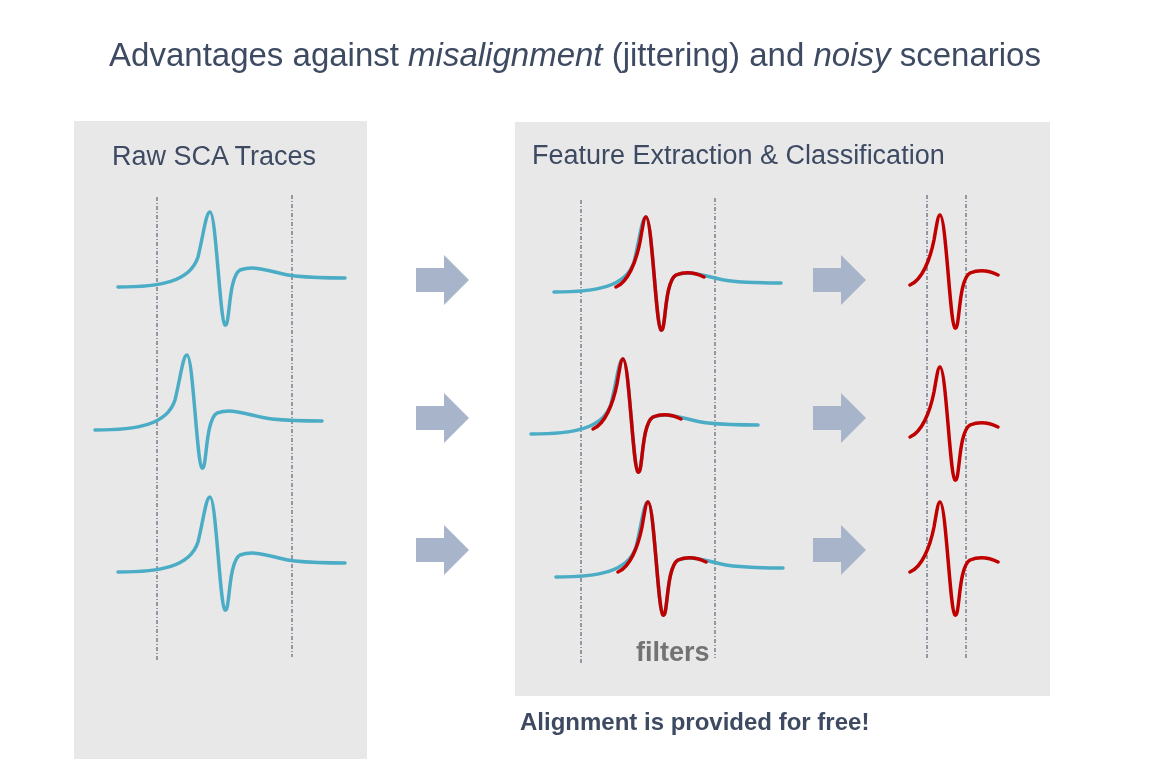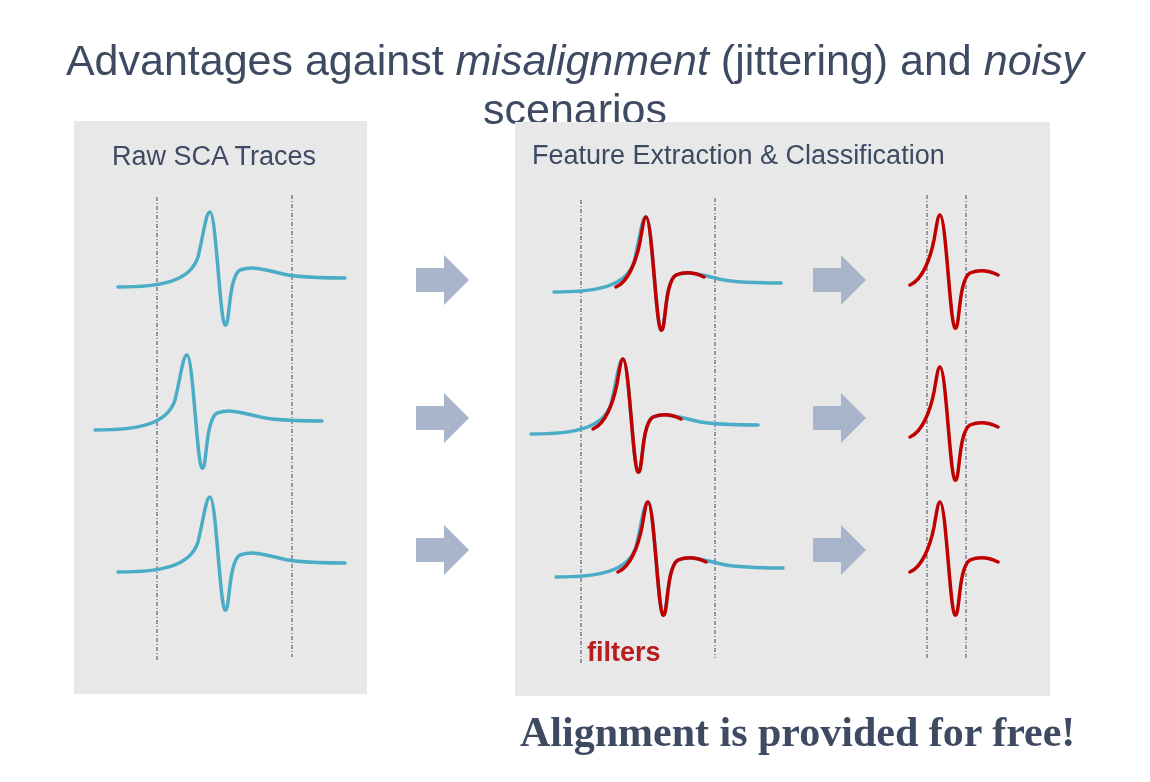--- a/index.html
+++ b/index.html
@@ -1,25 +1,25 @@
 <!DOCTYPE html>
 <html><head>
 <meta charset="utf-8">
 <style>
   html, body { margin:0; padding:0; }
   body { width:1150px; height:782px; background:#ffffff; position:relative; overflow:hidden;
          font-family:"Liberation Sans", sans-serif; }
-  .title { position:absolute; left:0; top:36px; width:1150px; text-align:center; font-size:43px; color:#3d4a62; }
+  .title { position:absolute; left:0; top:36px; width:1150px; text-align:center; font-size:33px; color:#3d4a62; }
   .title i { font-style:italic; }
   .panel { position:absolute; background:#e8e8e8; }
-  #panel-left { left:74px; top:121px; width:293px; height:573px; }
+  #panel-left { left:74px; top:121px; width:293px; height:638px; }
   #panel-right { left:515px; top:122px; width:535px; height:574px; }
   .panel-title { position:absolute; font-size:27px; color:#3d4a62; white-space:nowrap; }
-  .filters { position:absolute; left:587px; top:637px; font-size:27px; font-weight:bold; color:#b91c1c; }
-  .footer { position:absolute; left:520px; top:708px; font-size:42px; font-weight:bold; color:#3d4a62; white-space:nowrap;font-family:Liberation Serif, serif; }
+  .filters { position:absolute; left:636px; top:637px; font-size:27px; font-weight:bold; color:#737373; }
+  .footer { position:absolute; left:520px; top:708px; font-size:24px; font-weight:bold; color:#3d4a62; white-space:nowrap; }
   svg.overlay { position:absolute; left:0; top:0; }
 </style>
 </head>
 <body>
 
 <div class="title">
   <span>Advantages against </span><i>misalignment</i><span> (jittering) and </span><i>noisy</i><span> scenarios</span>
 </div>
 
 <div class="panel" id="panel-left">

